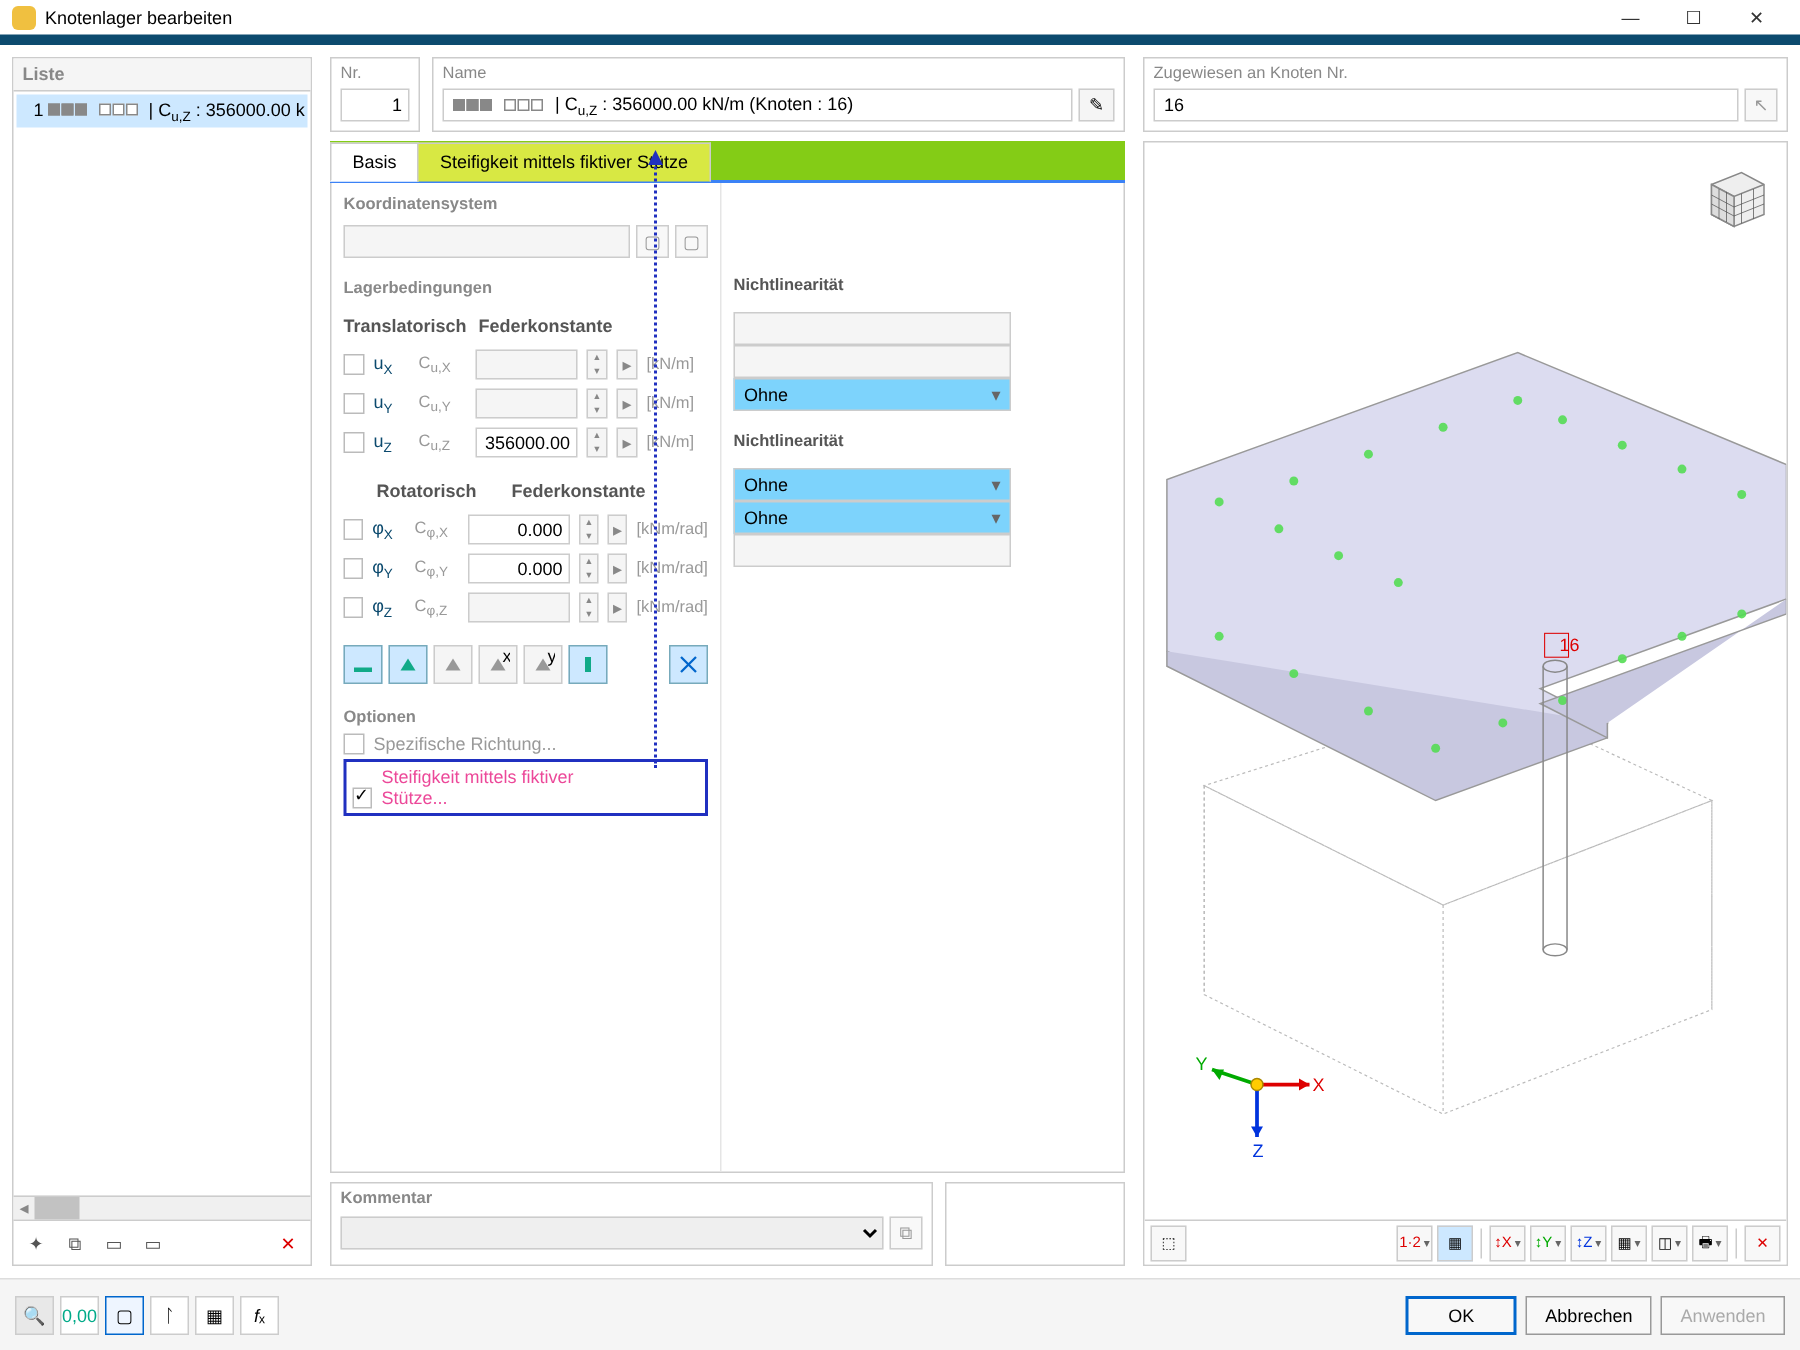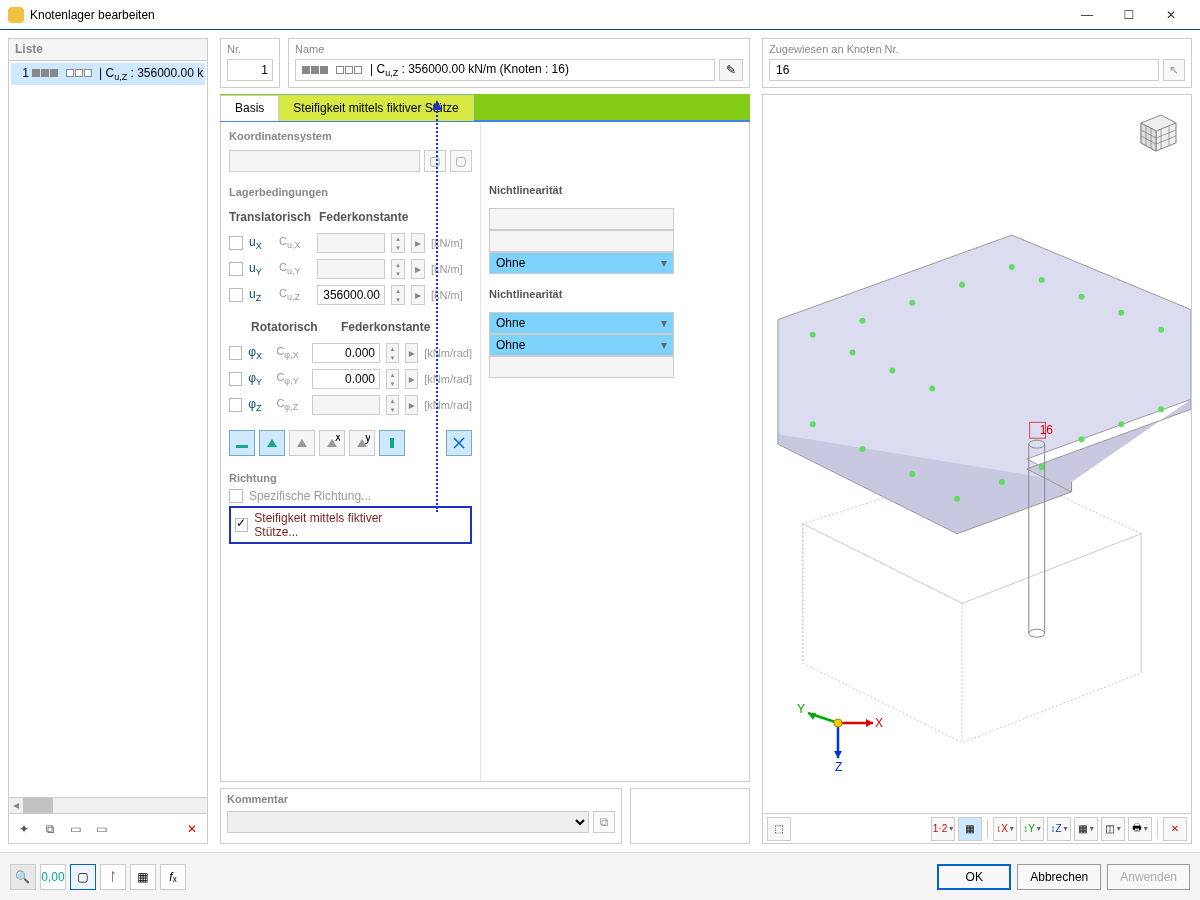--- a/index.html
+++ b/index.html
@@ -1,19 +1,19 @@
 <!DOCTYPE html>
 <html><head>
 <meta charset="utf-8">
 <style>
 * { box-sizing: border-box; margin: 0; padding: 0; font-family: "Segoe UI", Tahoma, sans-serif; font-size: 12px; }
 body { background: #fff; width: 1200px; height: 900px; overflow: hidden; position: relative; }
 
 
-.titlebar { height: 30px; background: #fff; border-bottom: 1px solid #0c4a6e; display: flex; align-items: center; padding: 0 8px; }
+.titlebar { height: 30px; background: #fff; border-bottom: 7px solid #0c4a6e; display: flex; align-items: center; padding: 0 8px; }
 .titlebar .icon { width: 16px; height: 16px; background: #f0c040; border-radius: 4px; margin-right: 6px; }
 .titlebar .title { flex: 1; }
 .titlebar .winbtn { width: 42px; height: 28px; display: flex; align-items: center; justify-content: center; color: #333; }
 
 
 .content { position: absolute; top: 30px; left: 0; right: 0; bottom: 48px; display: flex; padding: 8px; gap: 12px; }
 
 
 .leftpanel { width: 200px; display: flex; flex-direction: column; border: 1px solid #ccc; background: #fff; }
 .leftpanel .header { height: 22px; background: #f5f5f5; border-bottom: 1px solid #ccc; padding: 3px 6px; font-weight: bold; color: #888; }
@@ -73,21 +73,21 @@
 .nonlin .hdr{ font-weight:bold; color:#555; font-size:11px; height:18px;}
 .nonlin .sel { height:22px; border:1px solid #ccc; background:#f5f5f5; padding:0 6px; display:flex; align-items:center; justify-content:space-between; width:185px;}
 .nonlin .sel.enabled{ background:#7dd3fc;}
 
 .iconrow { display:flex; gap:4px; margin-top:6px;}
 .iconrow .ib { width:26px; height:26px; border:1px solid #ccc; background:#f5f5f5; display:flex; align-items:center; justify-content:center;}
 .iconrow .ib.on { background:#cde8ff; border-color:#7ab;}
 .iconrow .ib svg{width:16px;height:16px;}
 .opt-row { display:flex; align-items:center; gap:6px; padding:3px 0; color:#999;}
 .opt-row .chk{width:14px;height:14px;border:1px solid #bbb;}
-.opt-row.checked{ color:#7f1d1d;}
+.opt-row.checked{ color:#ec4899;align-items:flex-end;}
 .opt-row.checked .chk{background:#fff; position:relative;}
 .opt-row.checked .chk::after{content:"✓"; position:absolute; top:-3px; left:0; font-size:12px; color:#000;}
 .opt-highlight{ border:2px solid #2030c0; padding:3px 50px 3px 4px; display:inline-flex;}
 
 
 .arrow-line { position:absolute; border-left:2px dotted #2030c0; }
 .arrow-head { position:absolute; width:0;height:0; border-left:5px solid transparent; border-right:5px solid transparent; border-bottom:10px solid #2030c0;}
 
 
 .commentrow { height:56px; border:1px solid #ccc; background:#fff; padding:4px 6px; display:flex; flex-direction:column; gap:4px;}
@@ -329,21 +329,21 @@
             <div style="flex:1"></div>
             <div class="ib on">
                 <svg viewBox="0 0 16 16">
                   <line x1="3" y1="3" x2="13" y2="13" stroke="#06c" stroke-width="1.5"></line>
                   <line x1="13" y1="3" x2="3" y2="13" stroke="#06c" stroke-width="1.5"></line>
                 </svg>
               </div>
           </div>
 
           <div style="margin-top:10px;">
-            <div class="section-label">Richtung</div>
+            <div class="section-label">Optionen</div>
             <div class="opt-row">
               <div class="chk"></div>
               <span>Spezifische Richtung...</span>
             </div>
             <div class="opt-highlight">
               <div class="opt-row checked" style="padding:0;">
                 <div class="chk"></div>
                 <span>Steifigkeit mittels fiktiver Stütze...</span>
               </div>
             </div>

